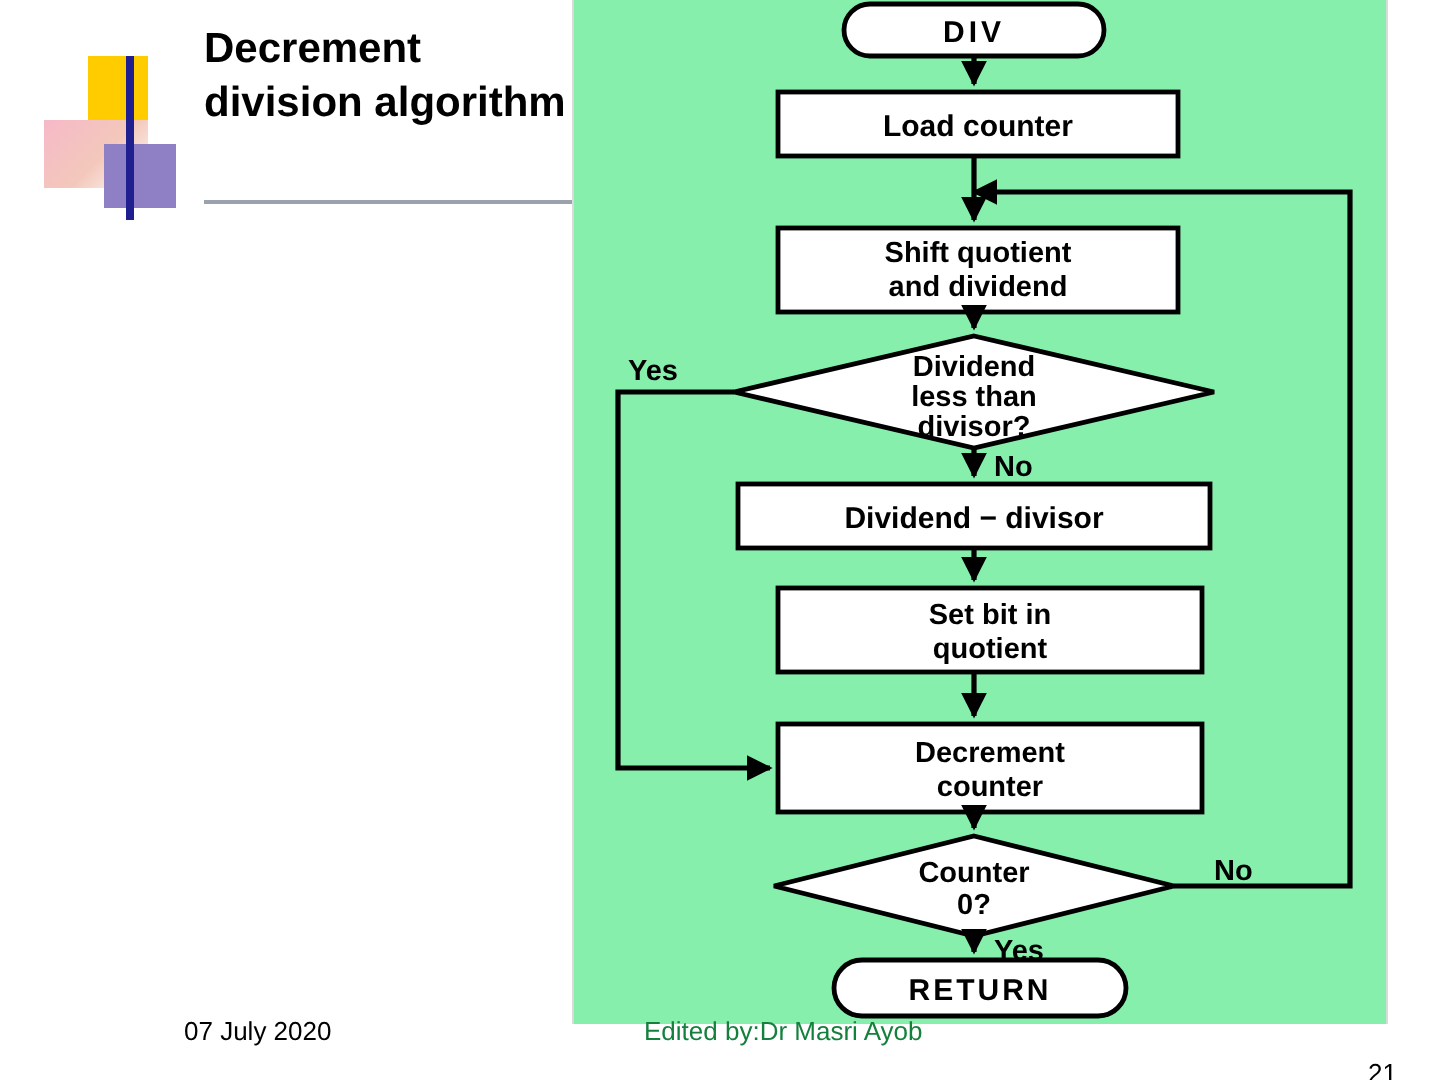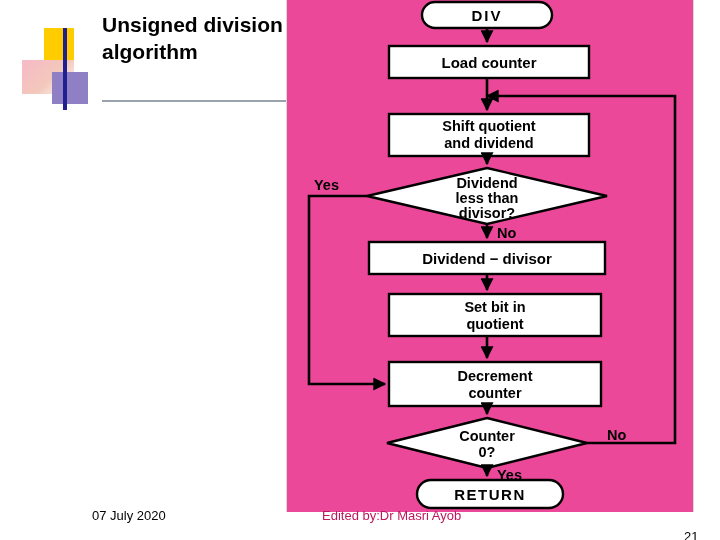--- a/index.html
+++ b/index.html
@@ -77,61 +77,61 @@
     background: #9aa3ad;
   }
 
   
   .diagram {
     position: absolute;
     left: 286px;
     top: 0px;
     width: 406px;
     height: 512px;
-    background: #ec4899;
+    background: #86efac;
     border-left: 1px solid #d9d9d9;
     border-right: 1px solid #d9d9d9;
   }
   .diagram svg { display: block; }
 
   
   .footer-date {
     position: absolute;
     left: 92px;
     top: 508px;
     font-size: 13px;
     color: #000000;
   }
   .footer-center {
     position: absolute;
     left: 322px;
     top: 508px;
     font-size: 13px;
-    color: #be185d;
+    color: #15803d;
   }
   .footer-page {
     position: absolute;
     left: 684px;
     top: 508px;
     font-size: 13px;
     color: #000000;
     margin-top: 21px;
   }
 </style>
 </head>
 <body>
 
 <div class="logo-group">
   <div class="logo-yellow"></div>
   <div class="logo-pink"></div>
   <div class="logo-purple"></div>
   <div class="logo-vline"></div>
 </div>
 
-<div class="title">Unsigned division algorithm</div>
+<div class="title">Decrement division algorithm</div>
 <div class="title-rule"></div>
 
 <div class="diagram">
 <svg width="406" height="512" viewBox="0 0 406 512" xmlns="http://www.w3.org/2000/svg" font-family="Liberation Sans, sans-serif">
   <defs>
     <marker id="arrow" viewBox="0 0 10 10" refX="9" refY="5" markerWidth="5" markerHeight="5" orient="auto-start-reverse">
       <path d="M 0 0 L 10 5 L 0 10 z" fill="#000"></path>
     </marker>
   </defs>
 

